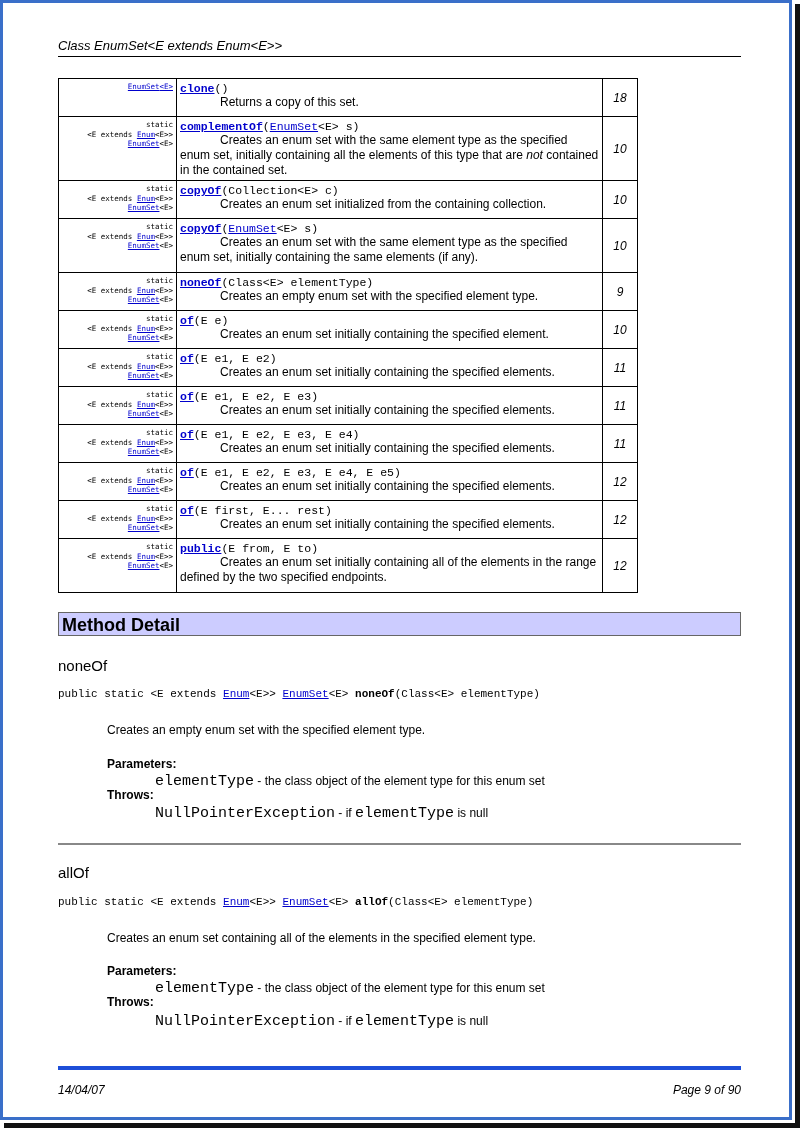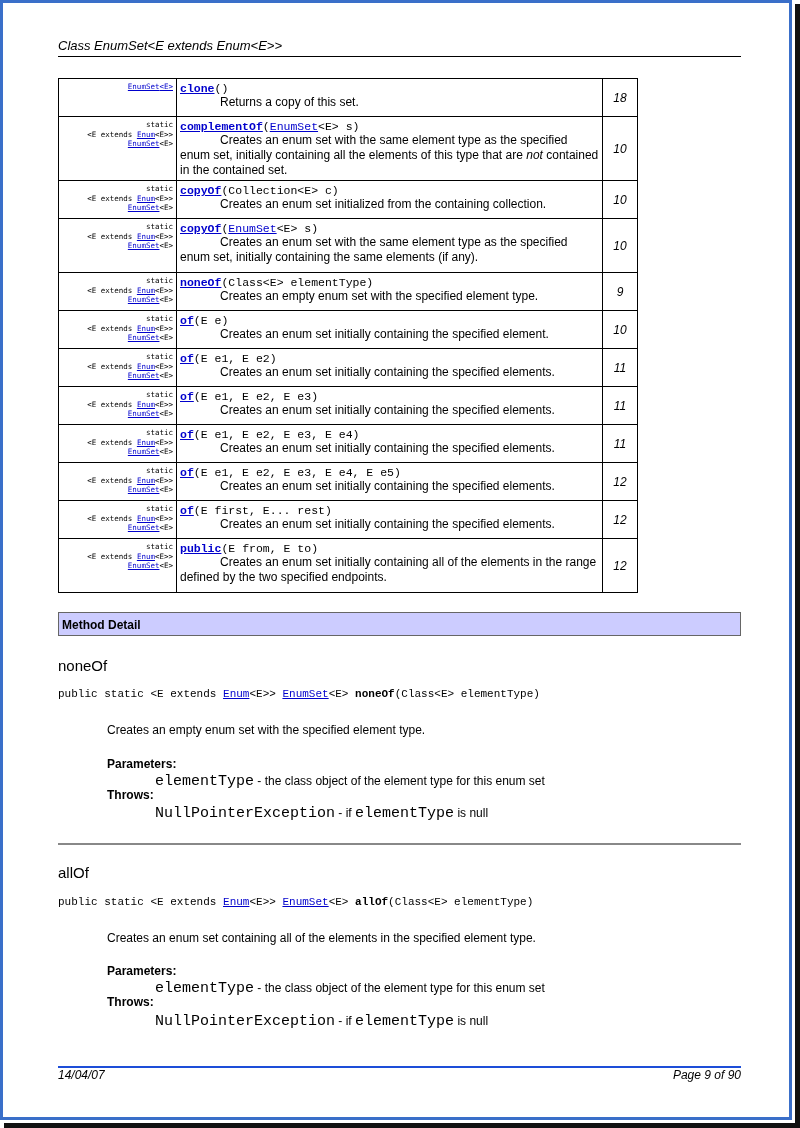--- a/index.html
+++ b/index.html
@@ -12,30 +12,30 @@
   table.summary { position:absolute; top:78px; left:0; width:580px; border-collapse:collapse; }
   table.summary td { border:1px solid #000; vertical-align:top; padding:0; }
   td.mod { width:112px; text-align:right; font-family:"DejaVu Sans Mono", monospace; font-size:7.5px; line-height:9.5px; padding:3px 3px 2px 2px !important; }
   td.sig { padding:2px 3px 2px 3px !important; font-size:12px; }
   td.pg { width:34px; text-align:center; vertical-align:middle !important; font-style:italic; font-size:12px; }
   .code { font-family:"Liberation Mono", monospace; font-size:11.5px; }
   a.lnk { color:#0000cc; text-decoration:underline; }
   .mname { font-family:"Liberation Mono", monospace; font-weight:bold; font-size:11.5px; color:#0000cc; text-decoration:underline; }
   .desc { font-size:12px; line-height:15px; }
   .indent { display:inline-block; width:40px; }
-  .mdbar { position:absolute; top:612px; left:0; width:681px; height:24px; background:#ccccff; border:1px solid #666; font-weight:bold; font-size:12px; line-height:24px; padding-left:3px; box-sizing:border-box; width:683px; }
+  .mdbar { position:absolute; top:612px; left:0; width:681px; height:24px; background:#ccccff; border:1px solid #666; font-weight:bold; font-size:18px; line-height:24px; padding-left:3px; box-sizing:border-box; width:683px; }
   .mtitle { position:absolute; left:0; font-size:15px; }
   .sigline { position:absolute; left:0; font-family:"Liberation Mono", monospace; font-size:11px; white-space:nowrap; }
   .sigline b { font-weight:bold; }
   .mdesc { position:absolute; left:49px; font-size:12px; }
   .plabel { position:absolute; left:49px; font-size:12px; font-weight:bold; }
   .pval { position:absolute; left:97px; font-size:12px; white-space:nowrap; }
   .pval .mono { font-family:"Liberation Mono", monospace; font-size:15px; }
   .sep { position:absolute; left:0; width:683px; height:0; border-top:2px solid #888; }
-  .ftr { position:absolute; top:1066px; left:0; width:683px; border-top:2px solid #1d4ed8; font-size:12px; font-style:italic; padding-top:0; }
+  .ftr { position:absolute; top:1066px; left:0; width:683px; border-top:4px solid #1d4ed8; font-size:12px; font-style:italic; padding-top:13px; }
   .ftr .l { float:left; } .ftr .r { float:right; }
 </style>
 </head>
 <body>
 
 <div class="frame"></div>
 <div class="shadow-r"></div>
 <div class="shadow-b"></div>
 
 <div class="page">

